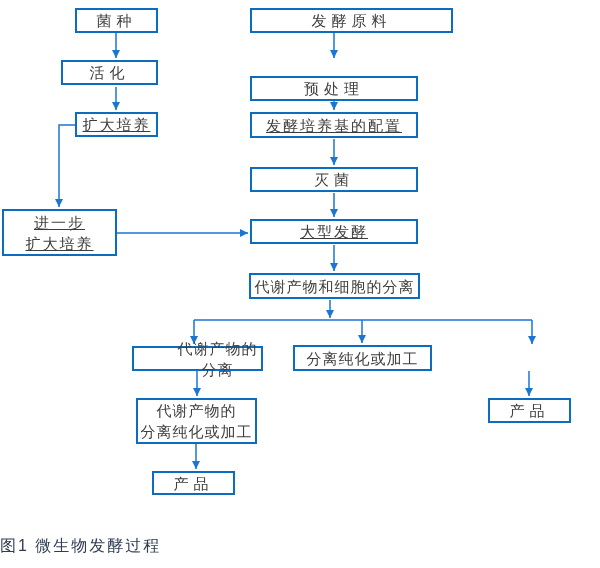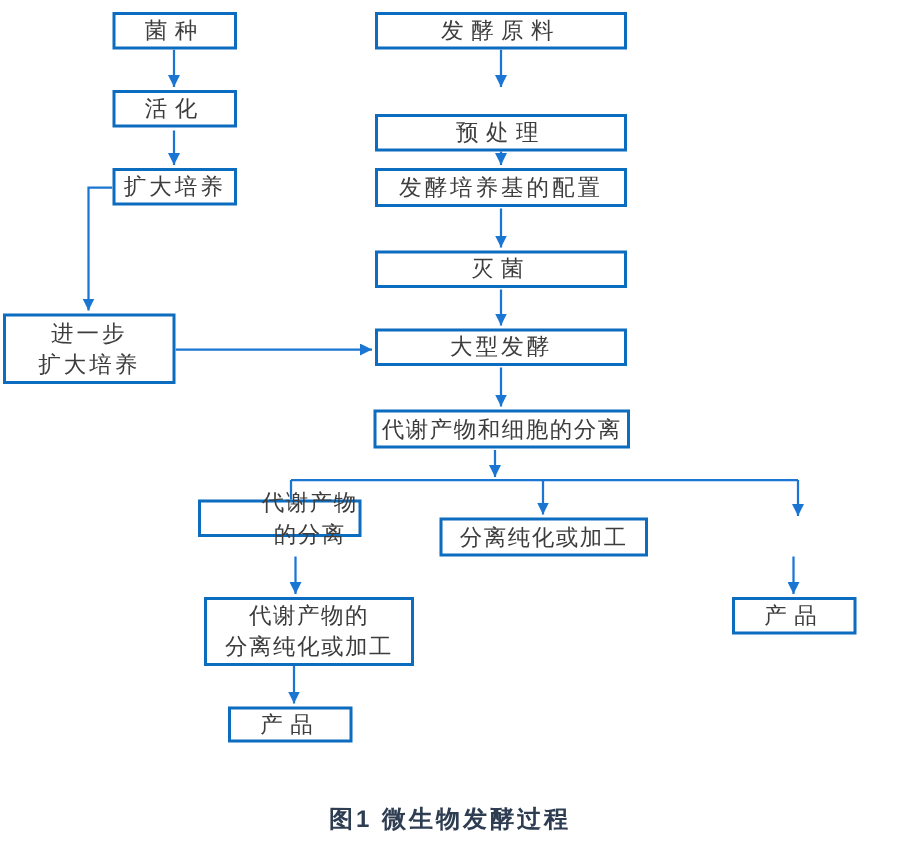--- a/index.html
+++ b/index.html
@@ -35,30 +35,31 @@
     align-items: center;
     justify-content: center;
     text-align: center;
     white-space: pre-line;
   }
   .node.wide {
     letter-spacing: 5px;
   }
   .node.mid {
     letter-spacing: 2px;
+    text-decoration: underline;
   }
   .caption {
     position: absolute;
     left: 0;
     top: 536px;
     width: 600px;
-    text-align: center;
+    text-align: left;
     color: #2e3d52;
     font-size: 16px;
-    font-weight: 700;
+    font-weight: 400;
     letter-spacing: 2px;
   }
 </style>
 </head>
 <body>
 
 <div class="canvas">
 
   <svg class="connectors" width="600" height="568" viewBox="0 0 600 568">
     <defs>
@@ -91,45 +92,45 @@
 
       <path d="M197 371 V396" marker-end="url(#arw)"></path>
       <path d="M196 444 V469" marker-end="url(#arw)"></path>
 
       <path d="M529 371 V396" marker-end="url(#arw)"></path>
     </g>
   </svg>
 
   <div class="node wide" style="left:75px; top:8px; width:83px; height:25px;">菌种</div>
 
-  <div class="node wide" style="left:75px; top:60px; width:83px; height:25px;">活化</div>
+  <div class="node wide" style="left:61px; top:60px; width:97px; height:25px;">活化</div>
 
   <div class="node mid" style="left:75px; top:112px; width:83px; height:25px;">扩大培养</div>
 
   <div class="node mid" style="left:2px; top:209px; width:115px; height:47px;">进一步
 扩大培养</div>
 
-  <div class="node wide" style="left:250px; top:8px; width:168px; height:25px;">发酵原料</div>
+  <div class="node wide" style="left:250px; top:8px; width:203px; height:25px;">发酵原料</div>
 
   <div class="node wide" style="left:250px; top:60px; width:168px; height:25px;margin-top:16px;">预处理</div>
 
   <div class="node wide" style="left:250px; top:167px; width:168px; height:25px;">灭菌</div>
 
   <div class="node mid" style="left:250px; top:112px; width:168px; height:26px;">发酵培养基的配置</div>
 
   <div class="node" style="left:249px; top:273px; width:171px; height:26px;">代谢产物和细胞的分离</div>
 
   <div class="node mid" style="left:250px; top:219px; width:168px; height:25px;">大型发酵</div>
 
-  <div class="node" style="left:132px; top:333px; width:109px; height:25px;padding-left:40px;">代谢产物的分离</div>
+  <div class="node" style="left:132px; top:346px; width:131px; height:25px;padding-left:40px;">代谢产物的分离</div>
 
   <div class="node" style="left:293px; top:345px; width:139px; height:26px;">分离纯化或加工</div>
 
 
-  <div class="node" style="left:136px; top:398px; width:140px; height:46px;">代谢产物的
+  <div class="node" style="left:136px; top:398px; width:121px; height:46px;">代谢产物的
 分离纯化或加工</div>
 
   <div class="node wide" style="left:152px; top:471px; width:83px; height:24px;">产品</div>
 
   <div class="node wide" style="left:488px; top:398px; width:83px; height:25px;">产品</div>
 
   <div class="caption">图1 微生物发酵过程</div>
 
 </div>
 

